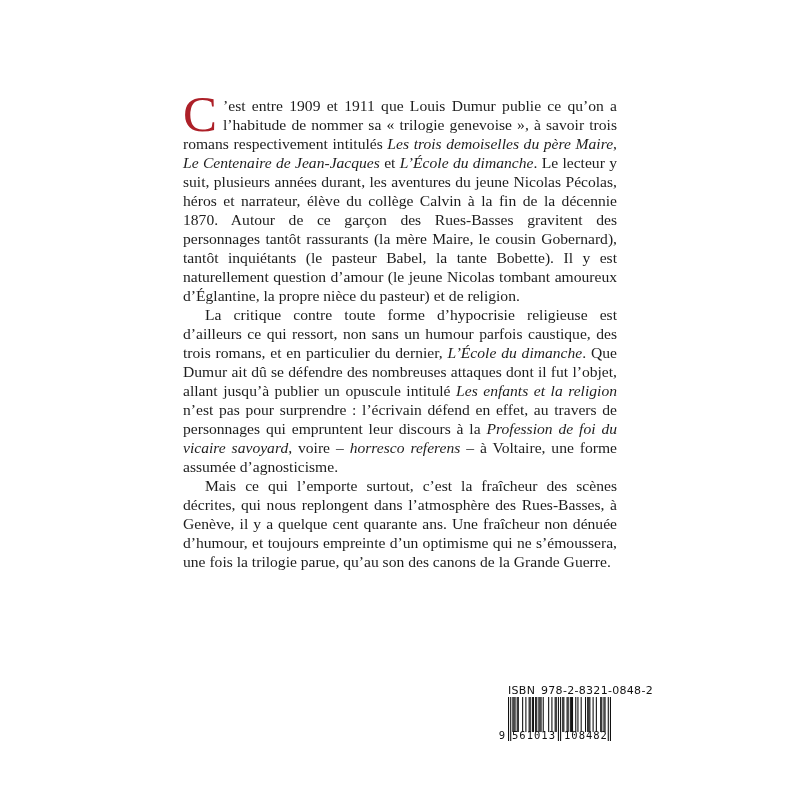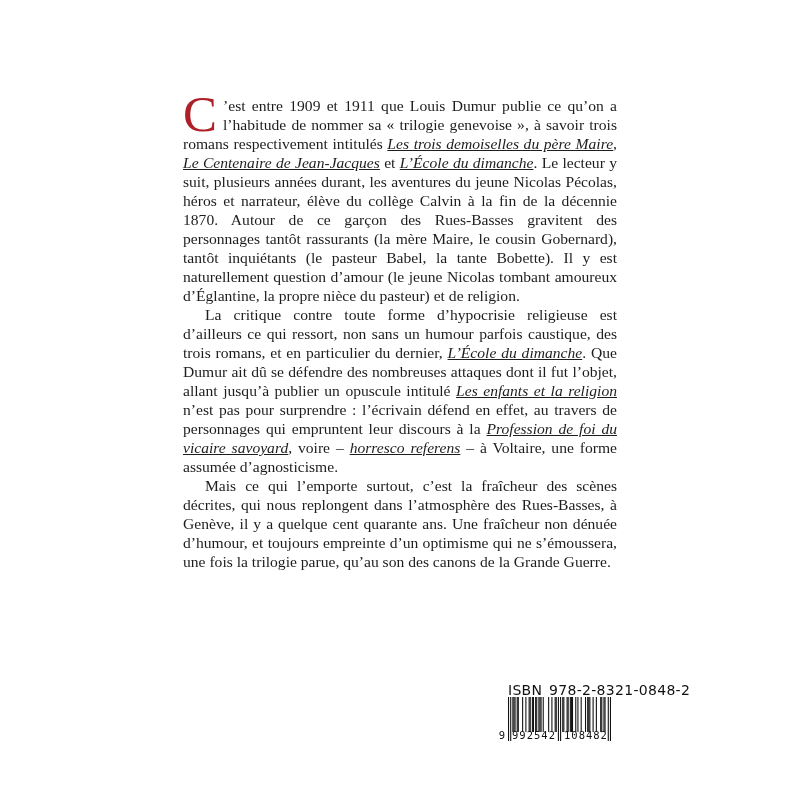--- a/index.html
+++ b/index.html
@@ -28,34 +28,34 @@
   .dropcap {
     float: left;
     font-size: 51px;
     line-height: 39px;
     height: 39px;
     padding: 0 6px 0 0;
     margin-top: -1px;
     color: #ad2028;
     font-family: "Liberation Serif", serif;
   }
-  .para i { font-style: italic; text-decoration: underline; }
+  .para i { font-style: italic; }
 
   .barcode-block {
     position: absolute;
     left: 496px;
     top: 685px;
     width: 120px;
   }
   .isbn-label {
     margin-left: 12px;
     width: 103px;
     text-align: center;
     font-family: "DejaVu Sans", sans-serif;
-    font-size: 14px;
+    font-size: 11px;
     line-height: 11px;
     letter-spacing: 0.3px;
     word-spacing: 2px;
     color: #111111;
     white-space: nowrap;
   }
   .bars {
     position: relative;
     margin-left: 12px;
     margin-top: 1px;
@@ -140,19 +140,19 @@
           <rect x="81" y="0" width="1" height="35" fill="#111111"></rect>
           <rect x="85" y="0" width="1" height="35" fill="#111111"></rect>
           <rect x="86" y="0" width="1" height="35" fill="#111111"></rect>
           <rect x="88" y="0" width="1" height="35" fill="#111111"></rect>
           <rect x="89" y="0" width="1" height="35" fill="#111111"></rect>
           <rect x="92" y="0" width="1" height="44" fill="#111111"></rect>
           <rect x="94" y="0" width="1" height="44" fill="#111111"></rect>
         </svg>
       <div class="barcode-digits">
         <span class="digit-lead">9</span>
-        <span class="digit-g1">992542</span>
+        <span class="digit-g1">561013</span>
         <span class="digit-g2">108482</span>
       </div>
     </div>
   </div>
 
 </div>
 
 </body></html>

